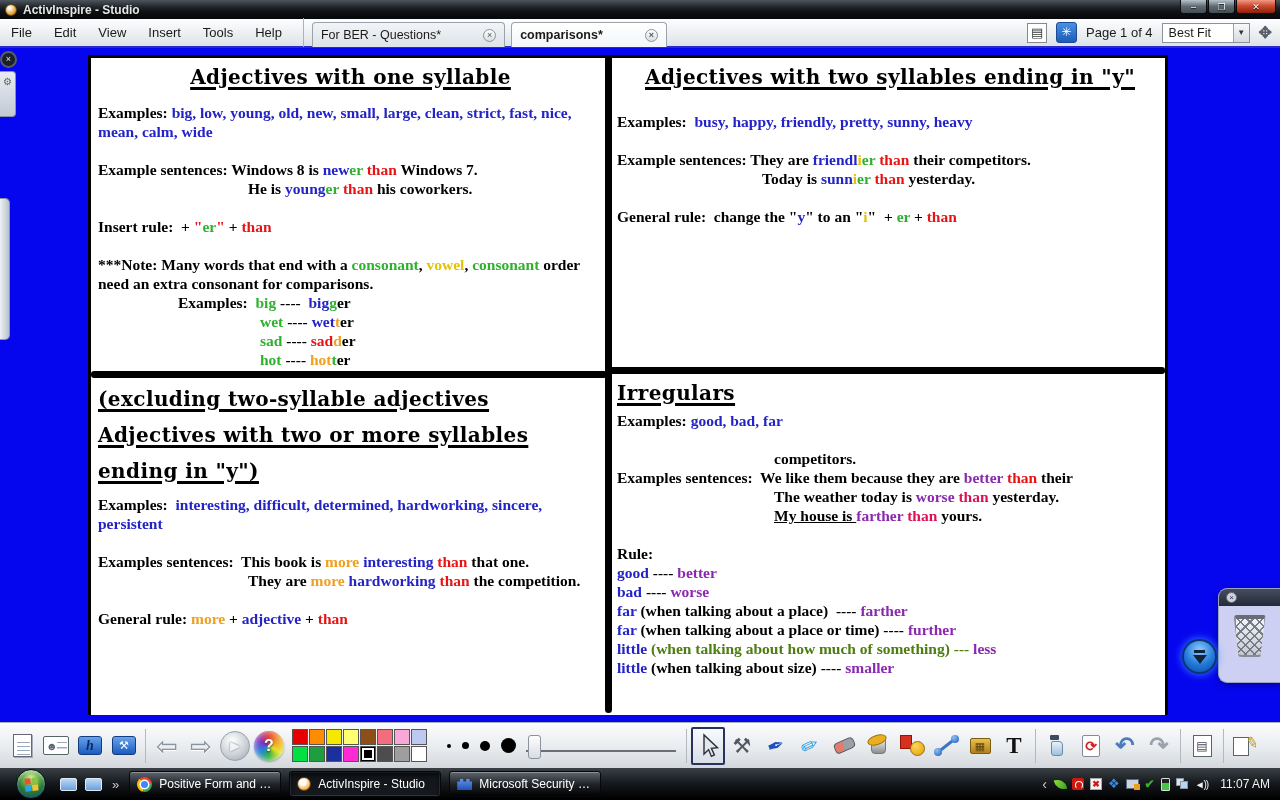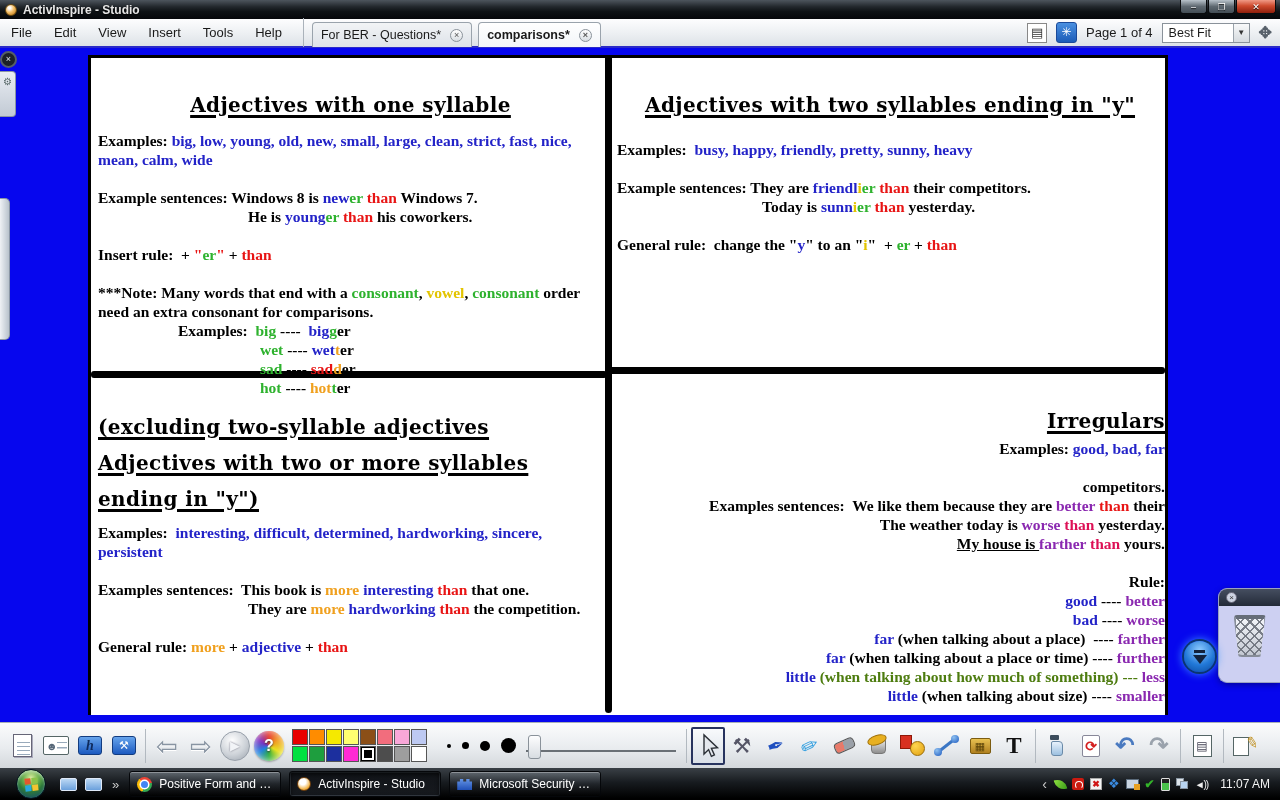--- a/index.html
+++ b/index.html
@@ -24,21 +24,21 @@
 
   
   .menubar { position:absolute; left:0; top:19px; width:1280px; height:29px;
     background:linear-gradient(180deg,#fdfdfe,#eceff2 55%,#dde2e7);
     border-bottom:2px solid #2a2ac8; display:flex; align-items:center; font-size:13px; color:#1a1a1a; }
   .menu-item { padding:0 11px; line-height:27px; cursor:default; }
   .tabstrip { display:flex; align-items:flex-end; height:29px; margin-left:10px;
     border-left:1px solid #aab2ba; padding-left:8px; }
   .doc-tab { display:flex; align-items:center; height:25px; padding:0 8px; margin-right:6px;
     border:1px solid #9aa3ac; border-bottom:none; border-radius:4px 4px 0 0;
-    background:linear-gradient(#f2f4f6,#dde2e8); font-size:12.5px; }
+    background:linear-gradient(#f2f4f6,#dde2e8); font-size:12.5px;gap:33px; }
   .doc-tab.active { background:linear-gradient(#ffffff,#f2f5f8); font-weight:bold; }
   .tab-close { width:13px; height:13px; margin-left:9px; border-radius:50%;
     border:1px solid #8a929a; background:linear-gradient(#fff,#d8dde2);
     font-size:9px; line-height:11px; text-align:center; color:#555; }
   .menu-right { margin-left:auto; display:flex; align-items:center; gap:9px; padding-right:8px; }
   .mr-doc { width:20px; height:20px; border:1px solid #888; background:#fff; color:#333;
     font-size:13px; text-align:center; line-height:18px; }
   .mr-star { width:21px; height:21px; border-radius:3px; border:1px solid #1a4a9a;
     background:linear-gradient(#4a90e0,#1c5cb8); color:#fff; font-size:12px; text-align:center; line-height:19px; }
   .page-label { font-size:13px; }
@@ -50,25 +50,25 @@
 
   
   .canvas { position:absolute; left:0; top:48px; width:1280px; height:674px; background:#0606ee; }
   .sheet { position:absolute; left:88px; top:7px; width:1080px; height:660px; background:#fff;
     border:3px solid #000; border-bottom:none; }
   .vdiv { position:absolute; left:514px; top:0; width:7px; height:655px; background:#000;
     border-radius:0 0 5px 5px; }
   .hdiv-l { position:absolute; left:0; top:313px; width:516px; height:7px; background:#000; border-radius:3px; }
   .hdiv-r { position:absolute; left:516px; top:309px; width:558px; height:7px; background:#000; border-radius:3px; }
 
-  .quad { position:absolute;margin-top:28px; }
+  .quad { position:absolute; }
   .q1 { left:7px;  top:7px;   width:505px; }
   .q2 { left:526px; top:7px;  width:546px; }
   .q3 { left:7px;  top:329px; width:507px; }
-  .q4 { left:526px; top:323px; width:548px;text-align:right; }
+  .q4 { left:526px; top:323px; width:548px; }
 
   .q-title { font-family:"DejaVu Serif", serif; font-weight:900; font-size:20px; line-height:25px;
     letter-spacing:.4px; color:#000; }
   .q-title span { text-decoration:underline; text-decoration-thickness:2.5px; text-underline-offset:3px; }
   .q1 .q-title { text-align:center; margin-bottom:13px; }
   .q2 .q-title { text-align:center; margin-bottom:22px; }
   .q3 .q-title { margin-bottom:11px; }
   .q4 .q-title { margin-bottom:5px; }
 
   .rt-line { font-family:"Liberation Serif", serif; font-weight:bold; font-size:15.5px;

